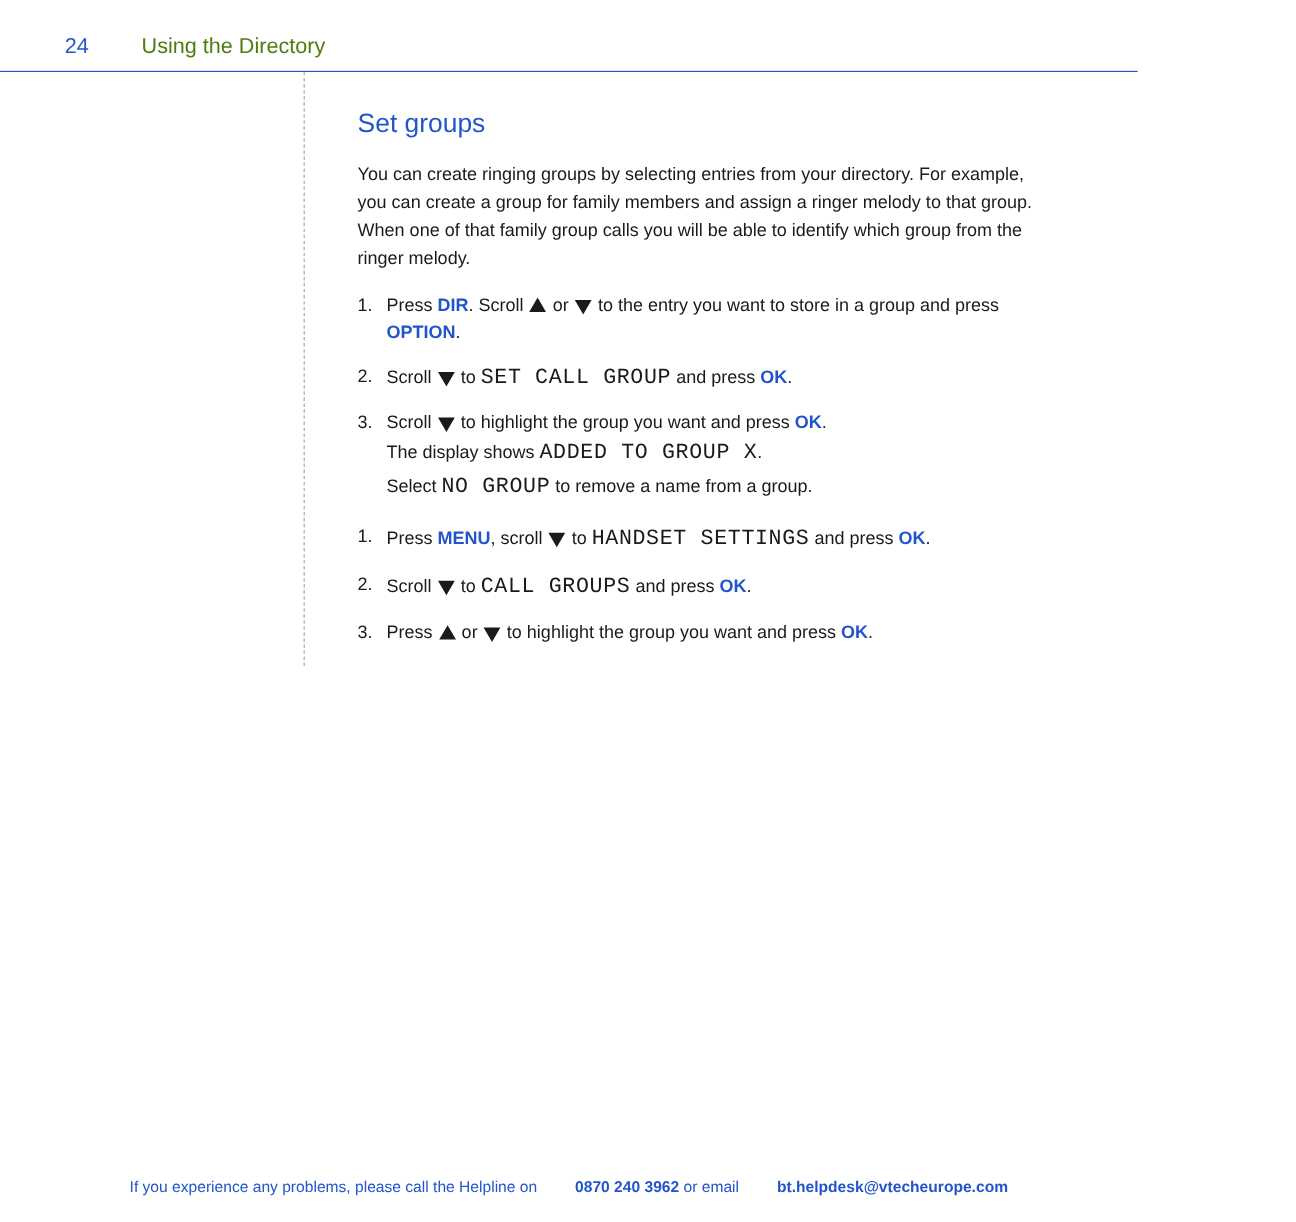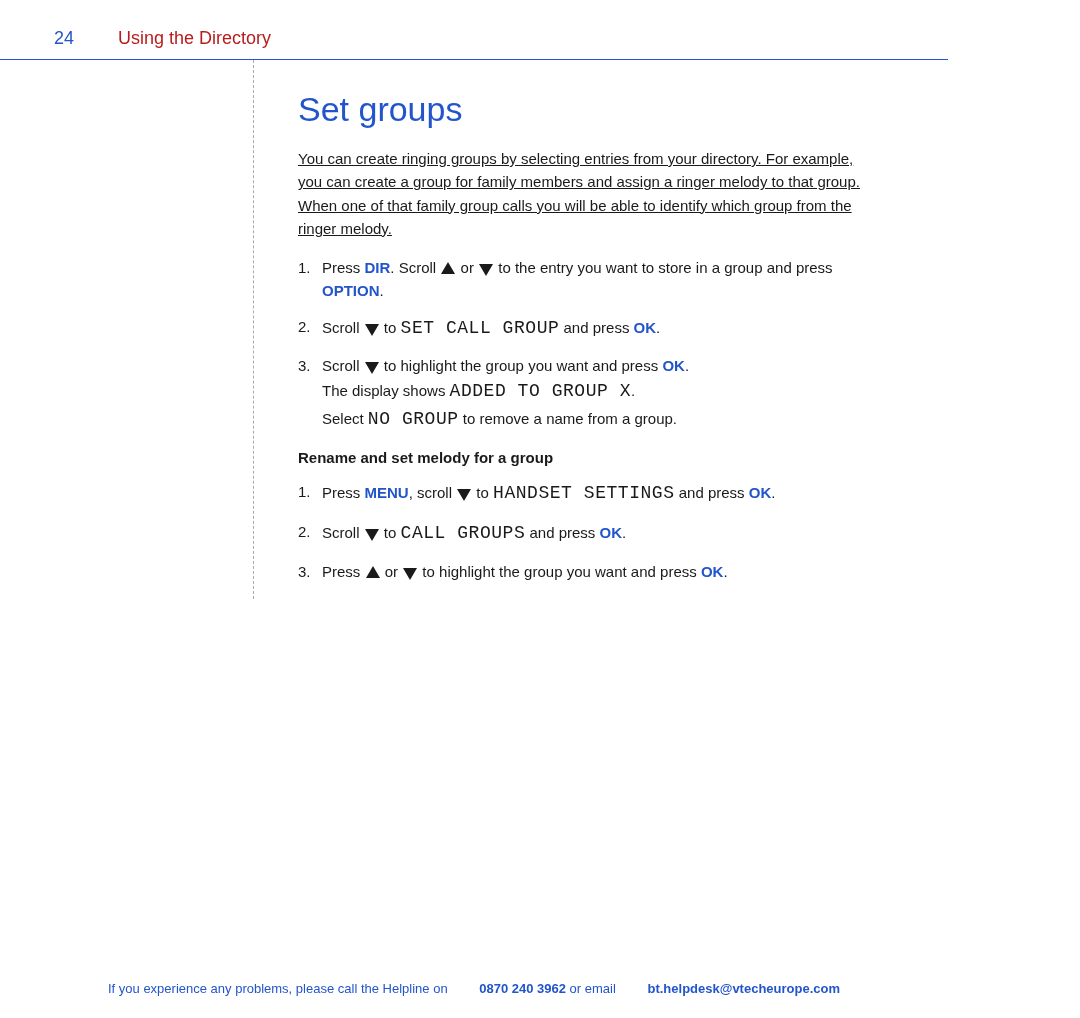--- a/index.html
+++ b/index.html
@@ -34,21 +34,21 @@
 
     .page-number {
       color: #2255cc;
       font-size: 18px;
       font-weight: normal;
       margin-right: 32px;
       min-width: 32px;
     }
 
     .chapter-title {
-      color: #b91c1c;
+      color: #4d7c0f;
       font-size: 18px;
       font-weight: normal;
     }
 
     
     .content-area {
       display: flex;
       flex-direction: row;
       padding: 0 54px;
     }
@@ -64,32 +64,31 @@
     .right-column {
       flex: 1;
       padding-left: 44px;
       padding-top: 30px;
       padding-right: 20px;
     }
 
     
     .section-title {
       color: #2255cc;
-      font-size: 34px;
+      font-size: 22px;
       font-weight: normal;
       margin-bottom: 18px;
     }
 
     
     .body-text {
       font-size: 15px;
       line-height: 1.55;
       color: #1a1a1a;
       margin-bottom: 16px;
-      text-decoration: underline;
     }
 
     
     .step-list {
       list-style: none;
       margin-bottom: 16px;
     }
 
     .step-list li {
       display: flex;
@@ -216,21 +215,20 @@
           <span class="step-num">3.</span>
           <span class="step-content">
             Scroll <span class="arrow-down"></span> to highlight the group you want and press <span class="blue-kw">OK</span>.<br>
             The display shows <span class="mono">ADDED TO GROUP X</span>.<br>
             Select <span class="mono">NO GROUP</span> to remove a name from a group.
           </span>
         </li>
 
       </ol>
 
-      <p class="sub-heading">Rename and set melody for a group</p>
 
 
       <ol class="step-list">
 
         <li>
           <span class="step-num">1.</span>
           <span class="step-content">
             Press <span class="blue-kw">MENU</span>, scroll <span class="arrow-down"></span> to <span class="mono">HANDSET SETTINGS</span> and press <span class="blue-kw">OK</span>.
           </span>
         </li>

